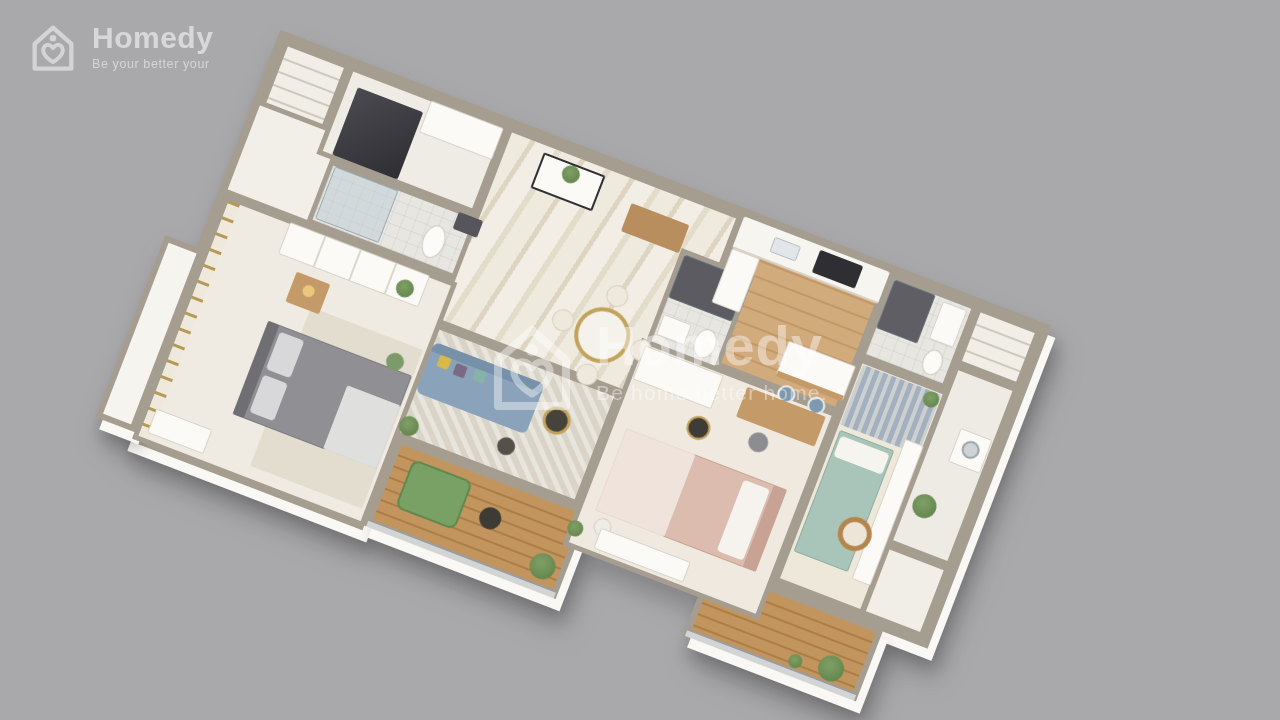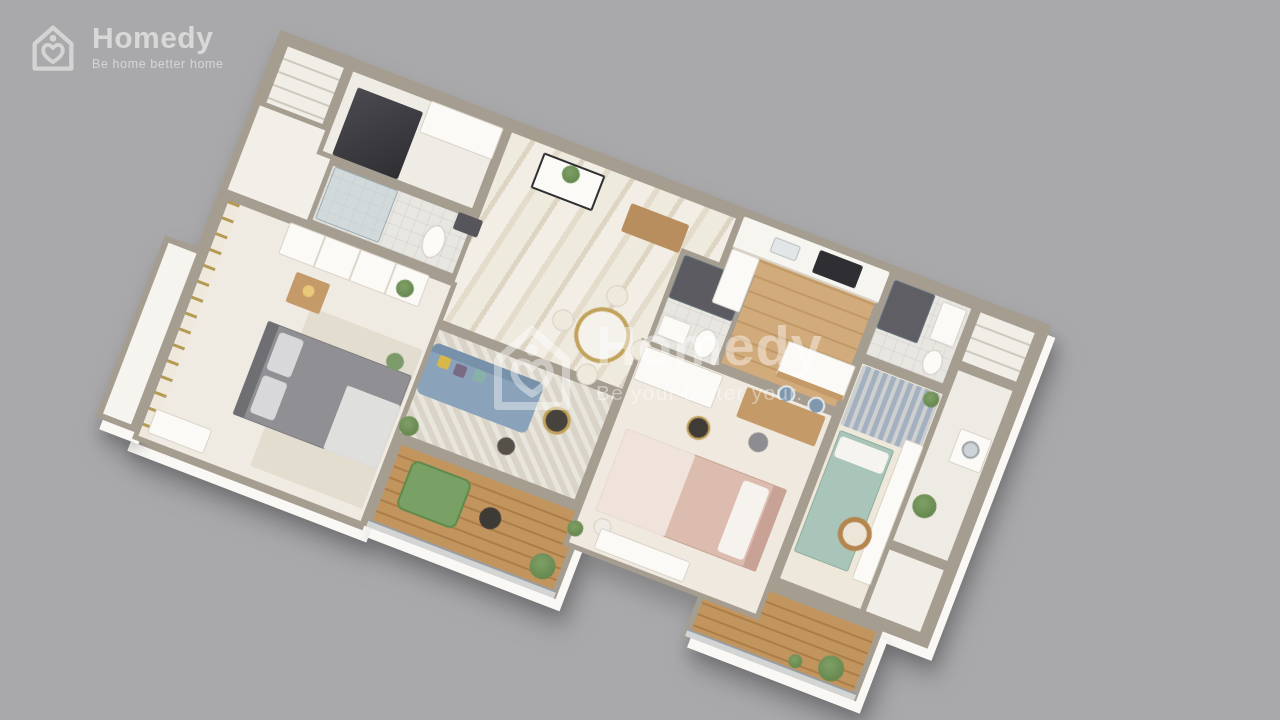--- a/index.html
+++ b/index.html
@@ -166,29 +166,29 @@
 <div class="brand">
   <span>
     <svg viewBox="0 0 100 100" aria-hidden="true">
       <path d="M16 90 V44 L50 14 L84 44 V90 Z" fill="none" stroke="currentColor" stroke-width="8" stroke-linejoin="round"></path>
       <circle cx="50" cy="34" r="6" fill="currentColor"></circle>
       <path d="M50 78 C37 70 29 60 33 51 C36 44 45 44 50 52 C55 44 64 44 67 51 C71 60 63 70 50 78 Z" fill="none" stroke="currentColor" stroke-width="7" stroke-linejoin="round" stroke-linecap="round"></path>
     </svg>
   </span>
   <span class="brand-text">
     <span class="brand-name">Homedy</span>
-    <span class="brand-tagline">Be home better home</span>
+    <span class="brand-tagline">Be your better your</span>
   </span>
 </div>
 
 <div class="watermark">
   <span>
     <svg viewBox="0 0 100 100" aria-hidden="true">
       <path d="M16 90 V44 L50 14 L84 44 V90 Z" fill="none" stroke="currentColor" stroke-width="8" stroke-linejoin="round"></path>
       <circle cx="50" cy="34" r="6" fill="currentColor"></circle>
       <path d="M50 78 C37 70 29 60 33 51 C36 44 45 44 50 52 C55 44 64 44 67 51 C71 60 63 70 50 78 Z" fill="none" stroke="currentColor" stroke-width="7" stroke-linejoin="round" stroke-linecap="round"></path>
     </svg>
   </span>
   <span class="wm-text">
     <span class="wm-name">Homedy</span>
-    <span class="wm-tagline">Be your better your.</span>
+    <span class="wm-tagline">Be home better home.</span>
   </span>
 </div>
 
 </body></html>

